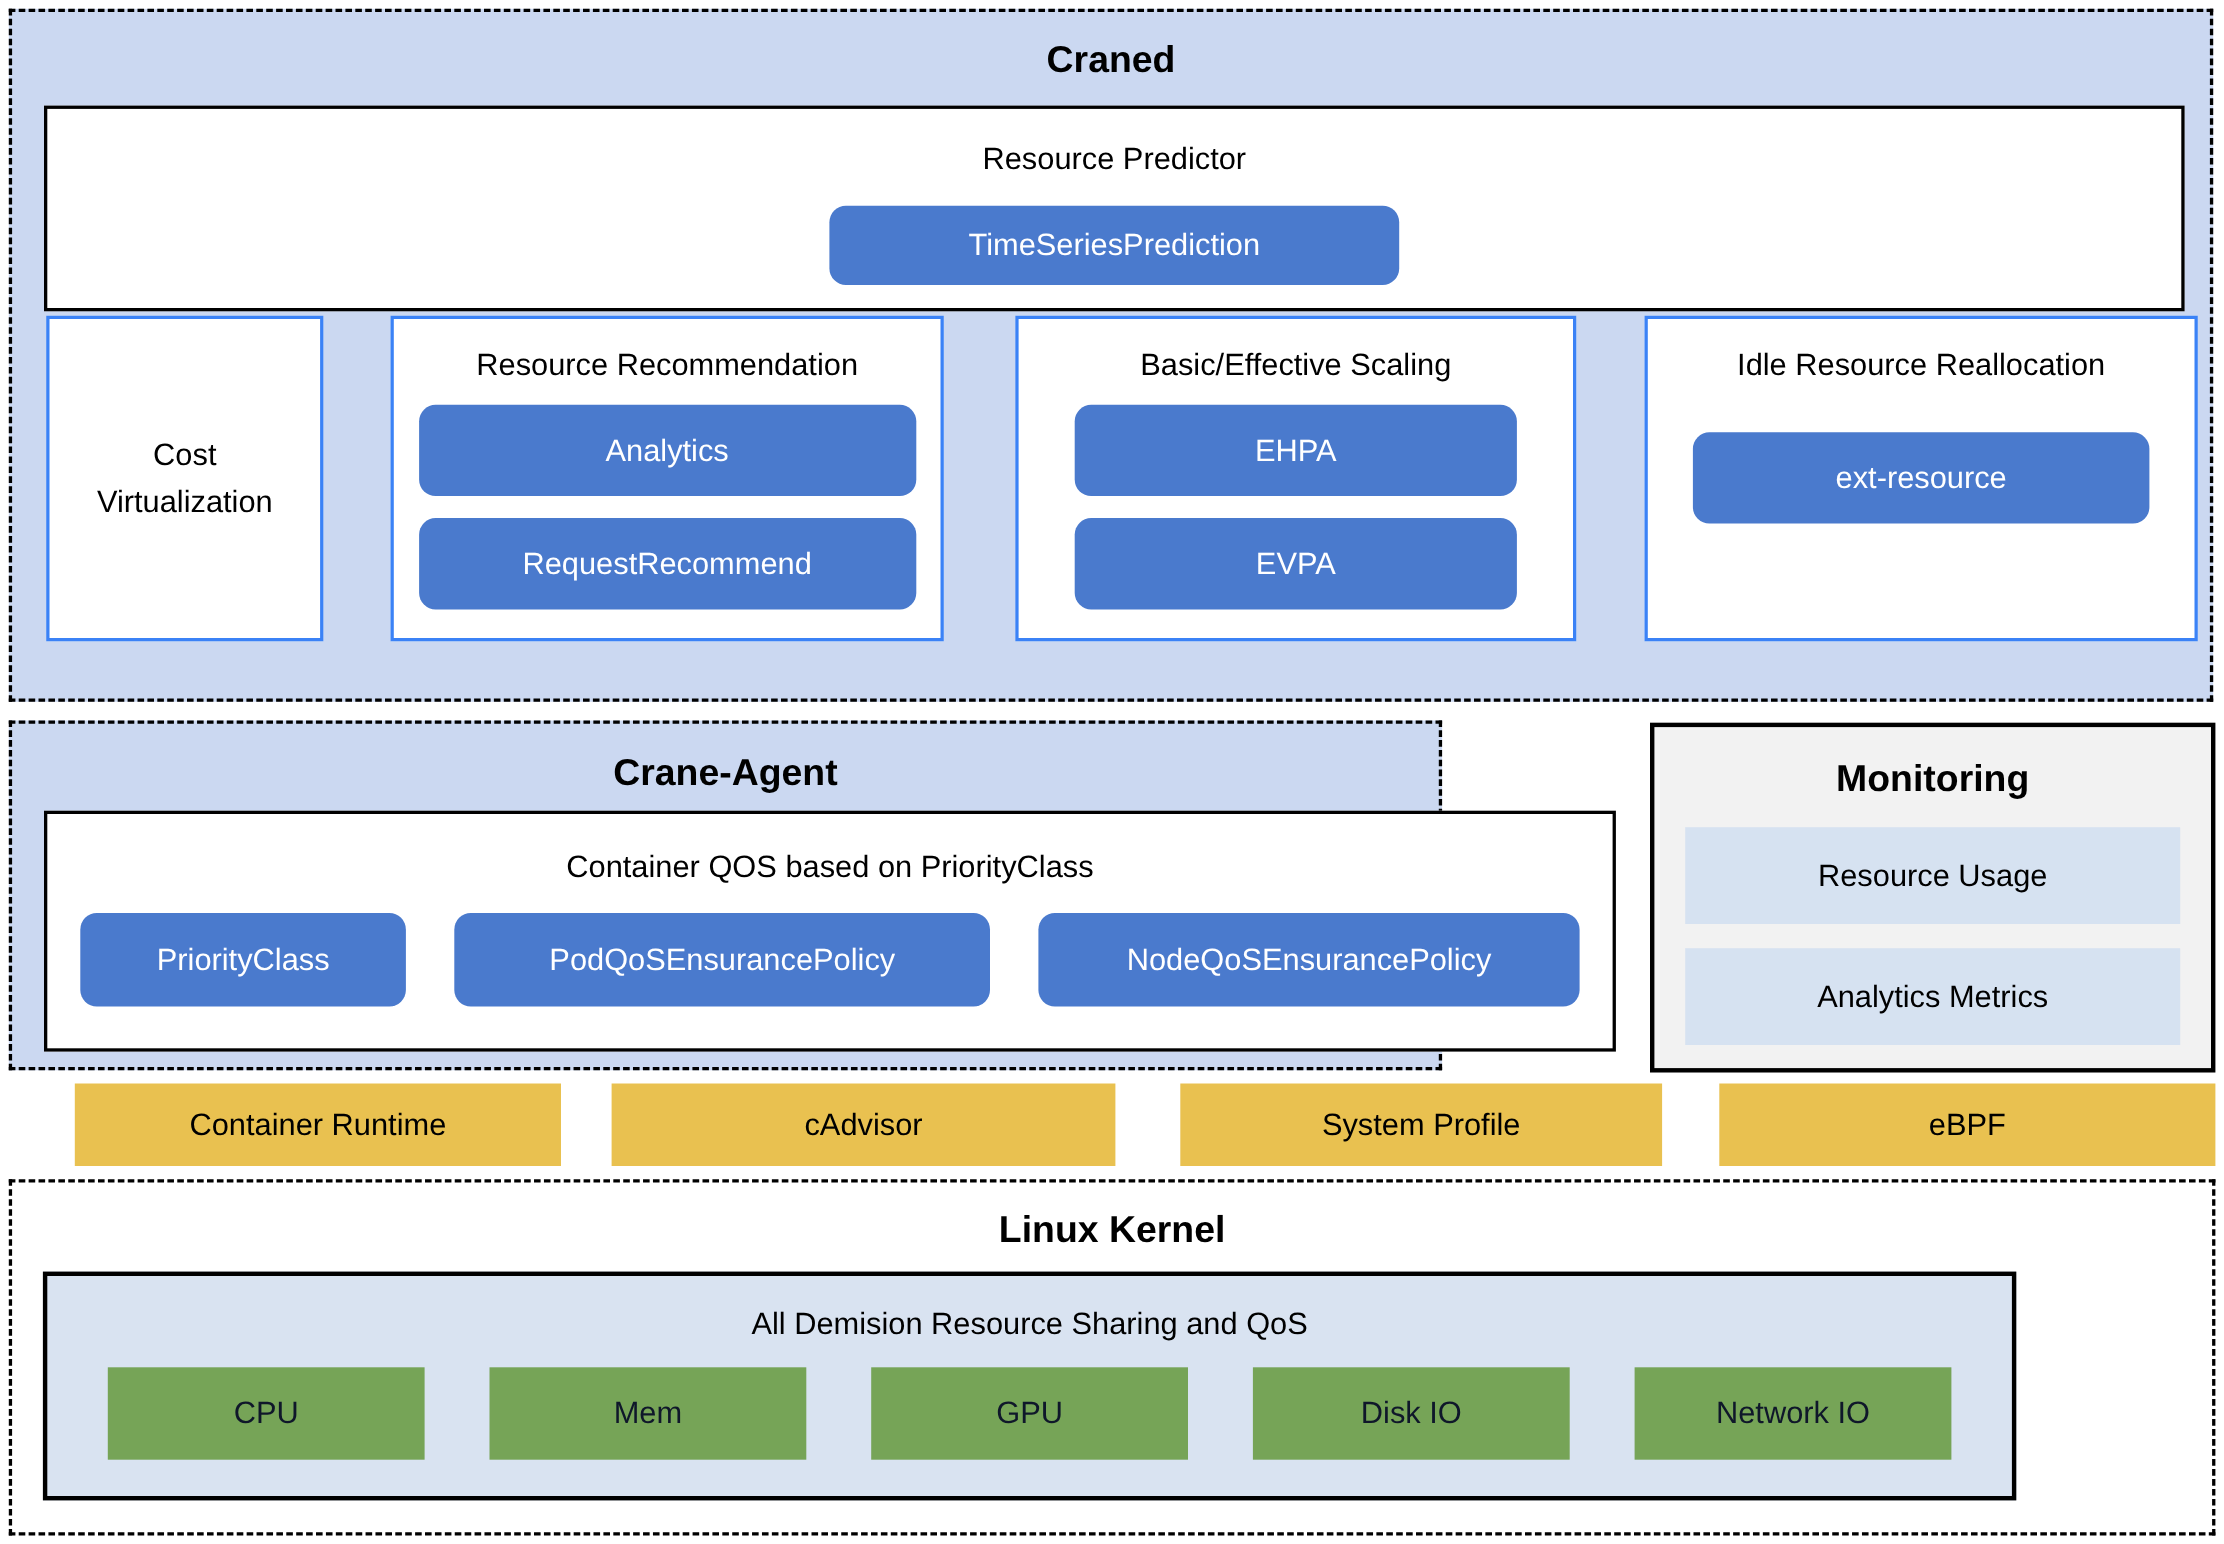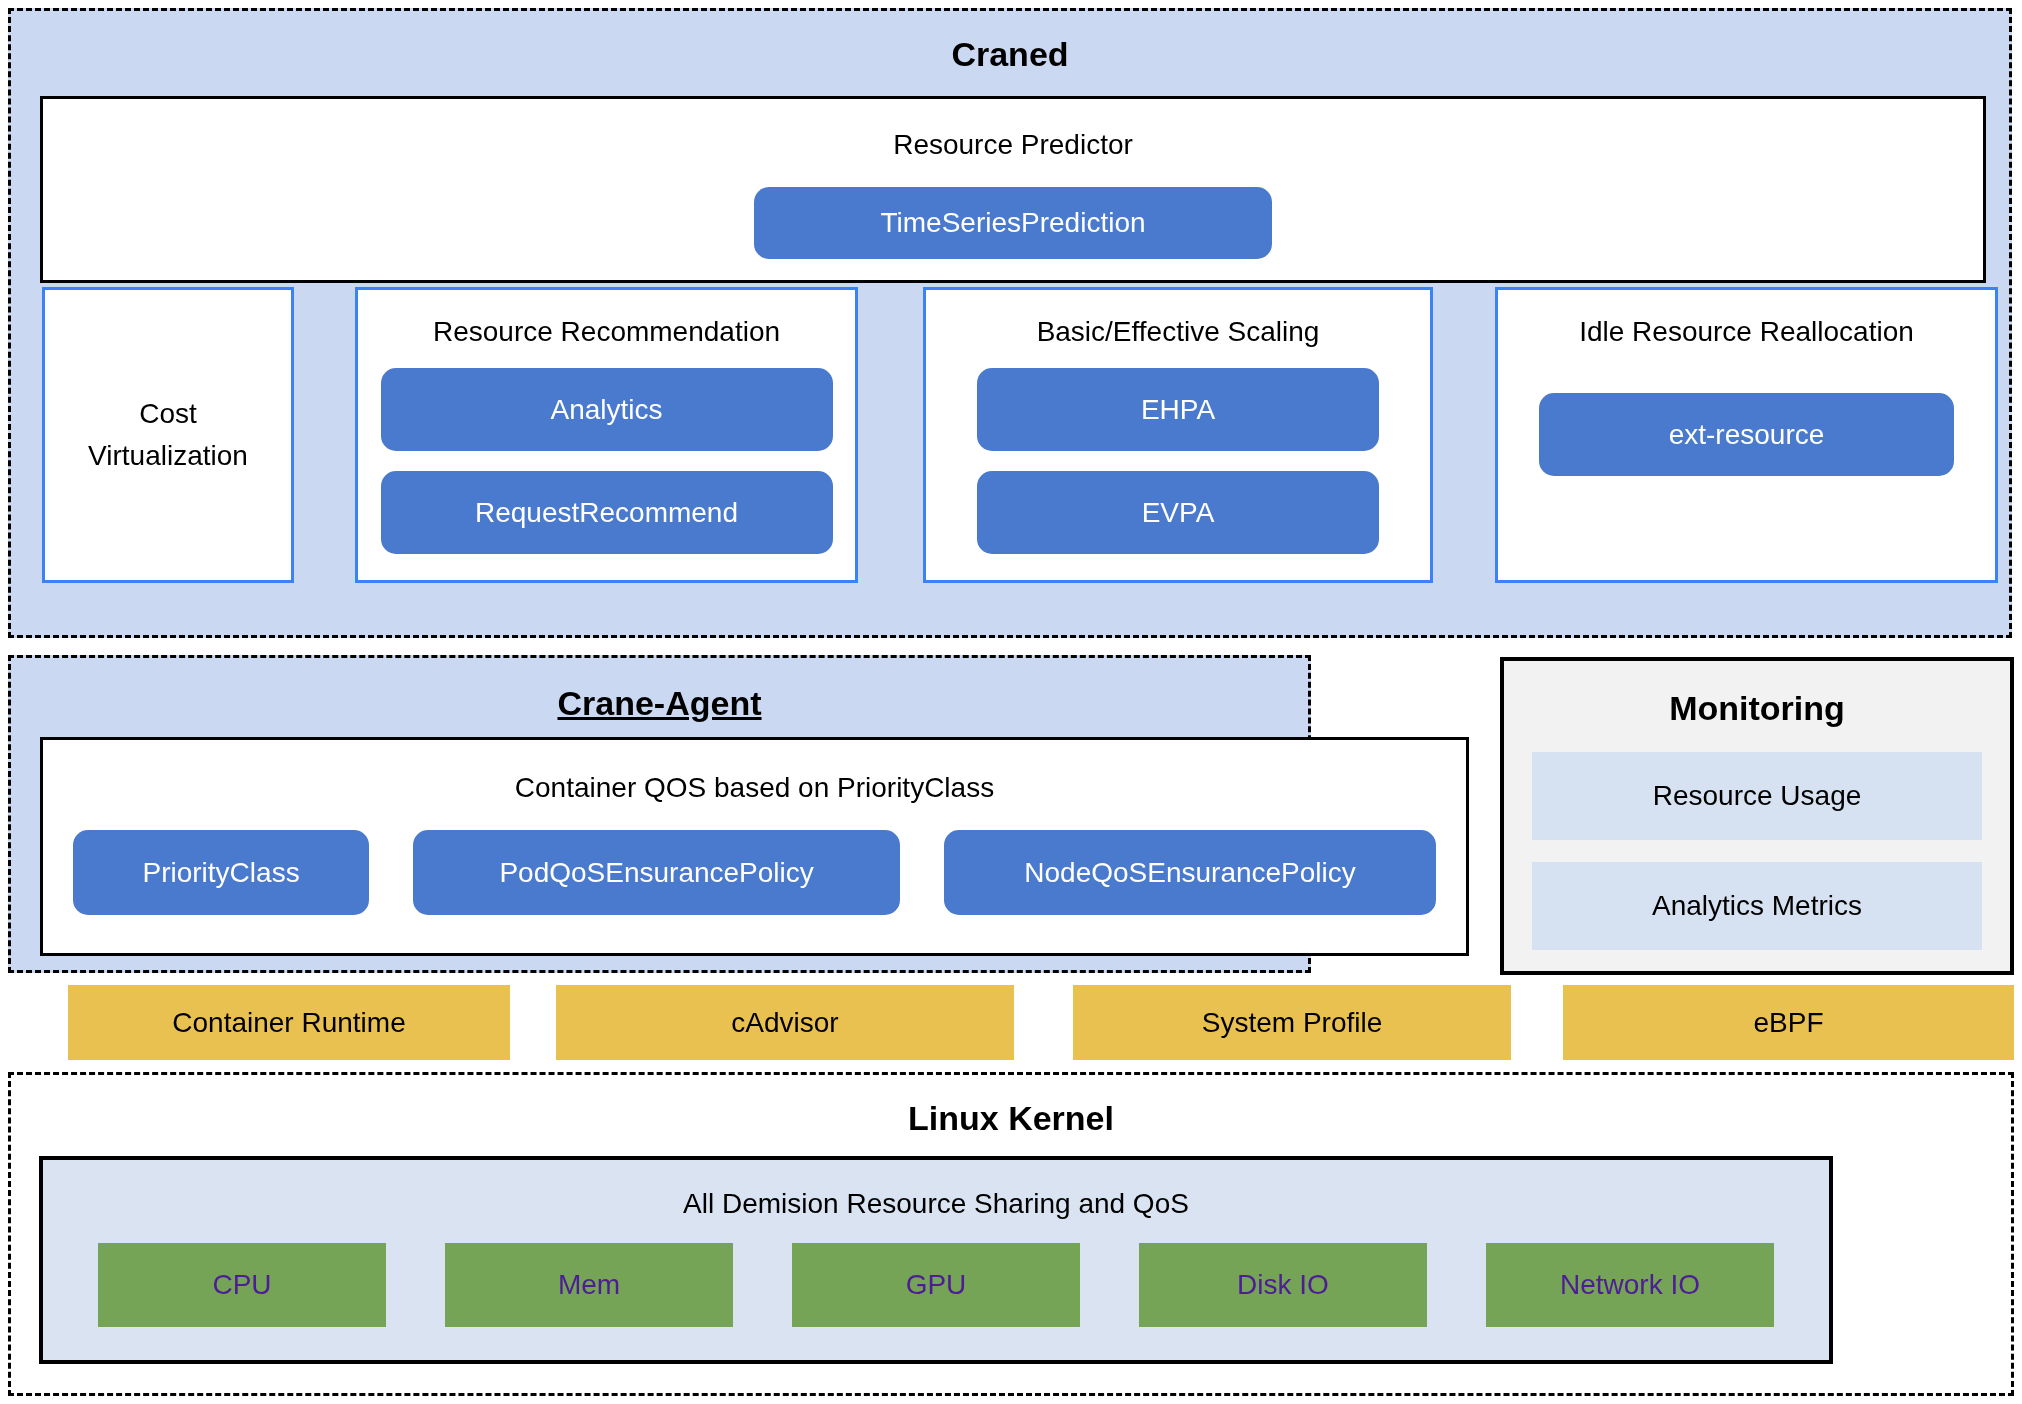--- a/index.html
+++ b/index.html
@@ -67,21 +67,20 @@
   .col-bs { left: 912px;  width: 510px; }
   .col-bs .btn { width: 402px; }
   .col-ir { left: 1484px; width: 503px; }
   .col-ir .btn { width: 415px; margin-top: 45px; }
 
   
   .agent {
     position: absolute; left: 8px; top: 655px; width: 1303px; height: 318px;
     background: var(--section_bg, #cbd8f1);
     border: 3px dashed #000;
-    text-decoration: underline;
   }
   .agent > .sec-title { margin-top: 26px; }
   .agent-panel {
     position: absolute; left: 29px; top: 79px; width: 1429px; height: 219px;
     background: #fff; border: 3px solid #000;
   }
   .agent-panel .panel-title { margin-top: 32px; }
   .agent-buttons { display: flex; margin: 26px 30px 0; gap: 44px; }
   .agent-buttons .btn { height: 85px; }
   .agent-btn-0 { width: 298px; }
@@ -128,21 +127,21 @@
     border: 4px solid #000; text-align: center;
   }
   .kernel-panel .panel-title { margin-top: 28px; }
   .kernel-resources {
     position: absolute; left: 55px; right: 55px; top: 83px;
     display: flex; justify-content: space-between;
   }
   .res-box {
     width: 288px; height: 84px;
     background: var(--resource_green, #76a457);
-    color: #4c1d95; display: flex; align-items: center; justify-content: center;
+    color: #0f172a; display: flex; align-items: center; justify-content: center;
     font-size: 28px;
   }
 </style>
 </head>
 <body>
 
 <div class="canvas">
 
   <section class="craned">
     <div class="sec-title">Craned</div>

